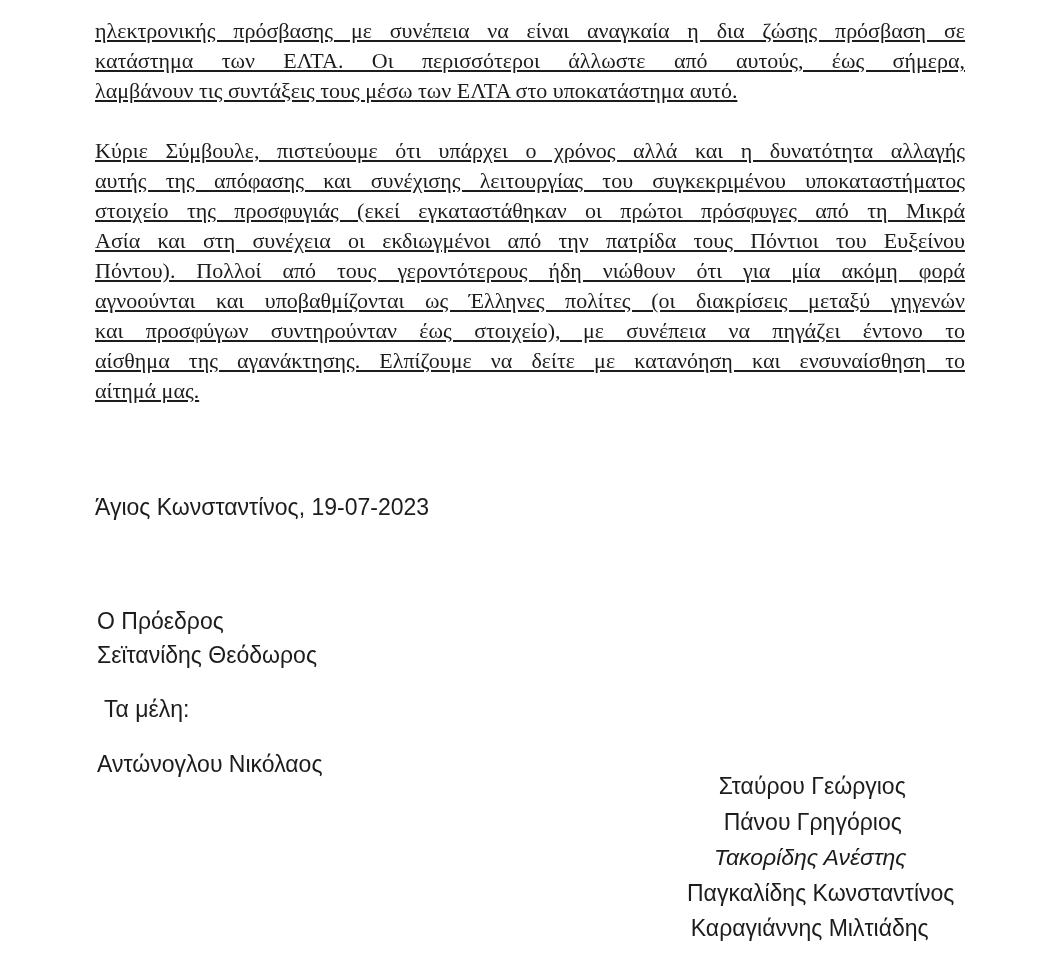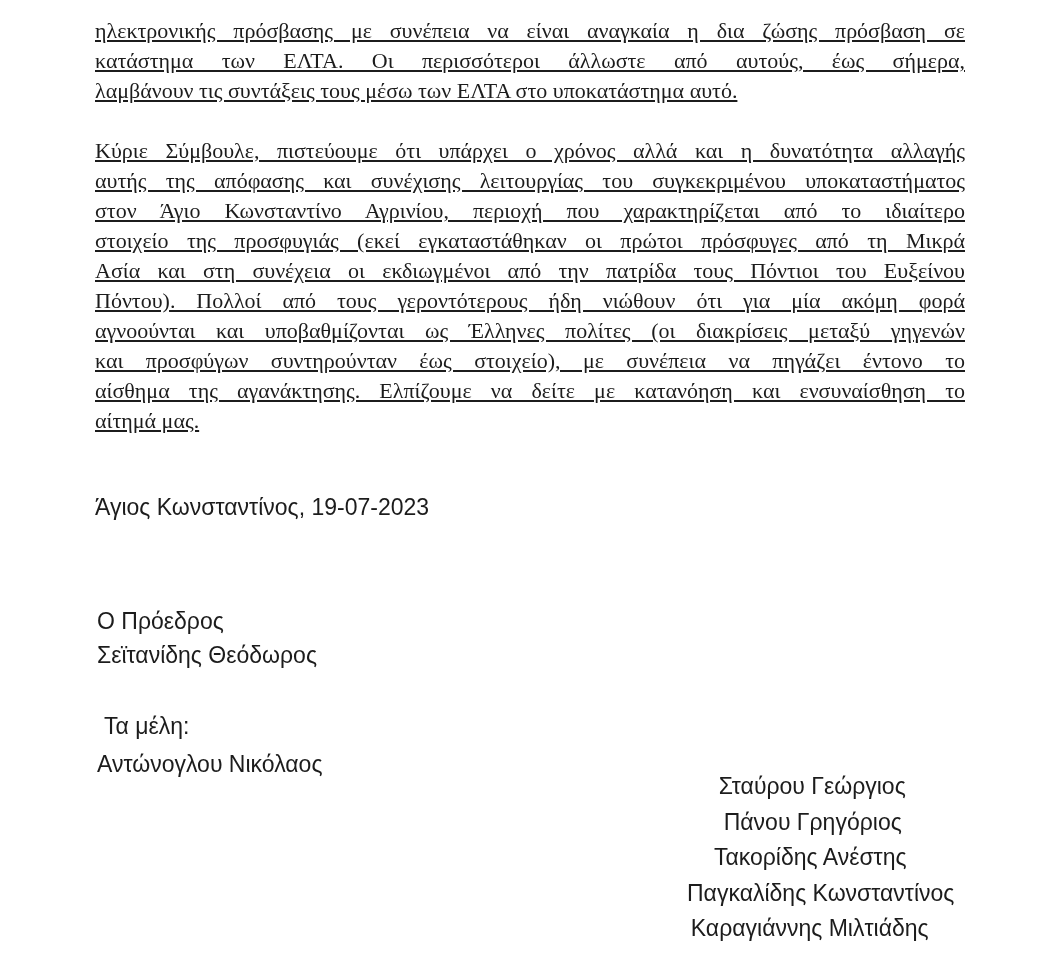--- a/index.html
+++ b/index.html
@@ -47,49 +47,48 @@
     line-height: 30px;
     text-align: center;
   }
   #dateline {
     top: 492px;
     text-align: left;
   }
   .sigline { position: absolute; left: 97px; }
   #president-title { top: 606px; }
   #president-name  { top: 640px; }
-  #members-label   { top: 711px; left: 104px; }
+  #members-label   { top: 694px; left: 104px; }
   #member-antonoglou { top: 749px; }
   #members-right {
     position: absolute;
     left: 665px;
     top: 769px;
     line-height: 35.5px;
   }
   #members-right .member-line-0 { padding-left: 5px; }
   #members-right .member-line-1 { padding-left: 6px; }
-  #members-right .member-line-2 { padding-left: 1px; }
+  #members-right .member-line-2 { padding-left: 1px; font-style: italic; }
   #members-right .member-line-3 { padding-left: 22px; }
   #members-right .member-line-4 { padding-left: 0px; }
 </style>
 </head>
 <body>
 
 <div class="page">
 
   <div class="textcol para" id="para1">
     <div class="jline">ηλεκτρονικής πρόσβασης με συνέπεια να είναι αναγκαία η δια ζώσης πρόσβαση σε</div>
     <div class="jline">κατάστημα των ΕΛΤΑ. Οι περισσότεροι άλλωστε από αυτούς, έως σήμερα,</div>
     <div class="jline-last">λαμβάνουν τις συντάξεις τους μέσω των ΕΛΤΑ στο υποκατάστημα αυτό.</div>
   </div>
 
   <div class="textcol para" id="para2">
     <div class="jline">Κύριε Σύμβουλε, πιστεύουμε ότι υπάρχει ο χρόνος αλλά και η δυνατότητα αλλαγής</div>
     <div class="jline">αυτής της απόφασης και συνέχισης λειτουργίας του συγκεκριμένου υποκαταστήματος</div>
-    <div class="jline">στον Άγιο Κωνσταντίνο Αγρινίου, περιοχή που χαρακτηρίζεται από το ιδιαίτερο</div>
     <div class="jline">στοιχείο της προσφυγιάς (εκεί εγκαταστάθηκαν οι πρώτοι πρόσφυγες από τη Μικρά</div>
     <div class="jline">Ασία και στη συνέχεια οι εκδιωγμένοι από την πατρίδα τους Πόντιοι του Ευξείνου</div>
     <div class="jline">Πόντου). Πολλοί από τους γεροντότερους ήδη νιώθουν ότι για μία ακόμη φορά</div>
     <div class="jline">αγνοούνται και υποβαθμίζονται ως Έλληνες πολίτες (οι διακρίσεις μεταξύ γηγενών</div>
     <div class="jline">και προσφύγων συντηρούνταν έως στοιχείο), με συνέπεια να πηγάζει έντονο το</div>
     <div class="jline">αίσθημα της αγανάκτησης. Ελπίζουμε να δείτε με κατανόηση και ενσυναίσθηση το</div>
     <div class="jline-last">αίτημά μας.</div>
   </div>
 
   <div class="textcol sans" id="dateline">Άγιος Κωνσταντίνος, 19-07-2023</div>

